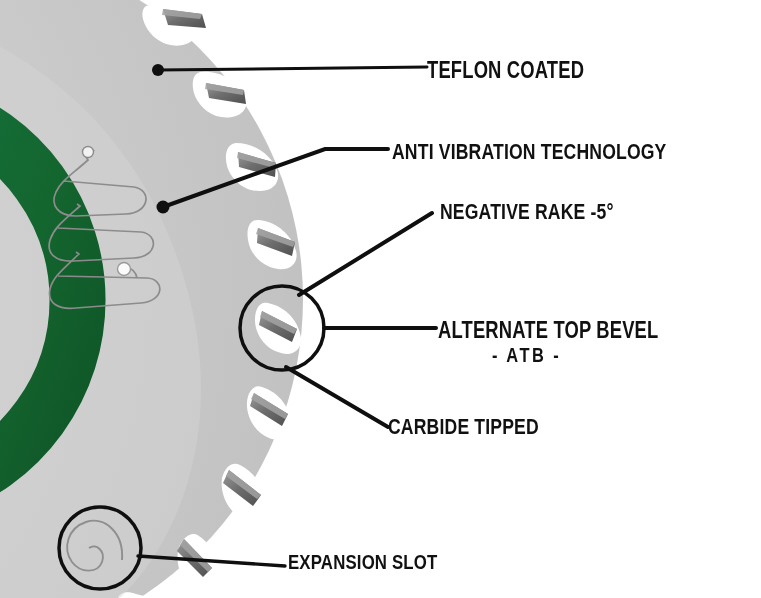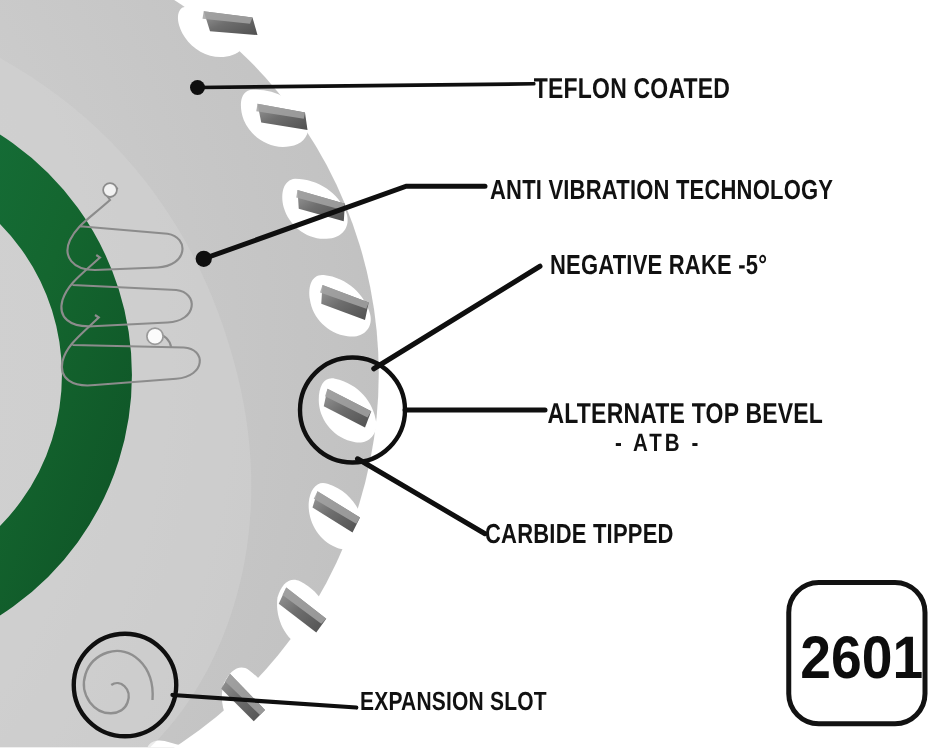--- a/index.html
+++ b/index.html
@@ -162,19 +162,14 @@
   <div class="lbl" id="lbl-rake">NEGATIVE RAKE -5°</div>
 
   <div class="lbl" id="lbl-atb1">ALTERNATE TOP BEVEL</div>
 
   <div class="lbl" id="lbl-atb2">-  ATB  -</div>
 
   <div class="lbl" id="lbl-carbide">CARBIDE TIPPED</div>
 
   <div class="lbl" id="lbl-expansion">EXPANSION SLOT</div>
 
-  <div id="badge">
-    <div id="badge-num">
-      <span>2601</span>
-    </div>
-  </div>
 
 </div>
 
 </body></html>

